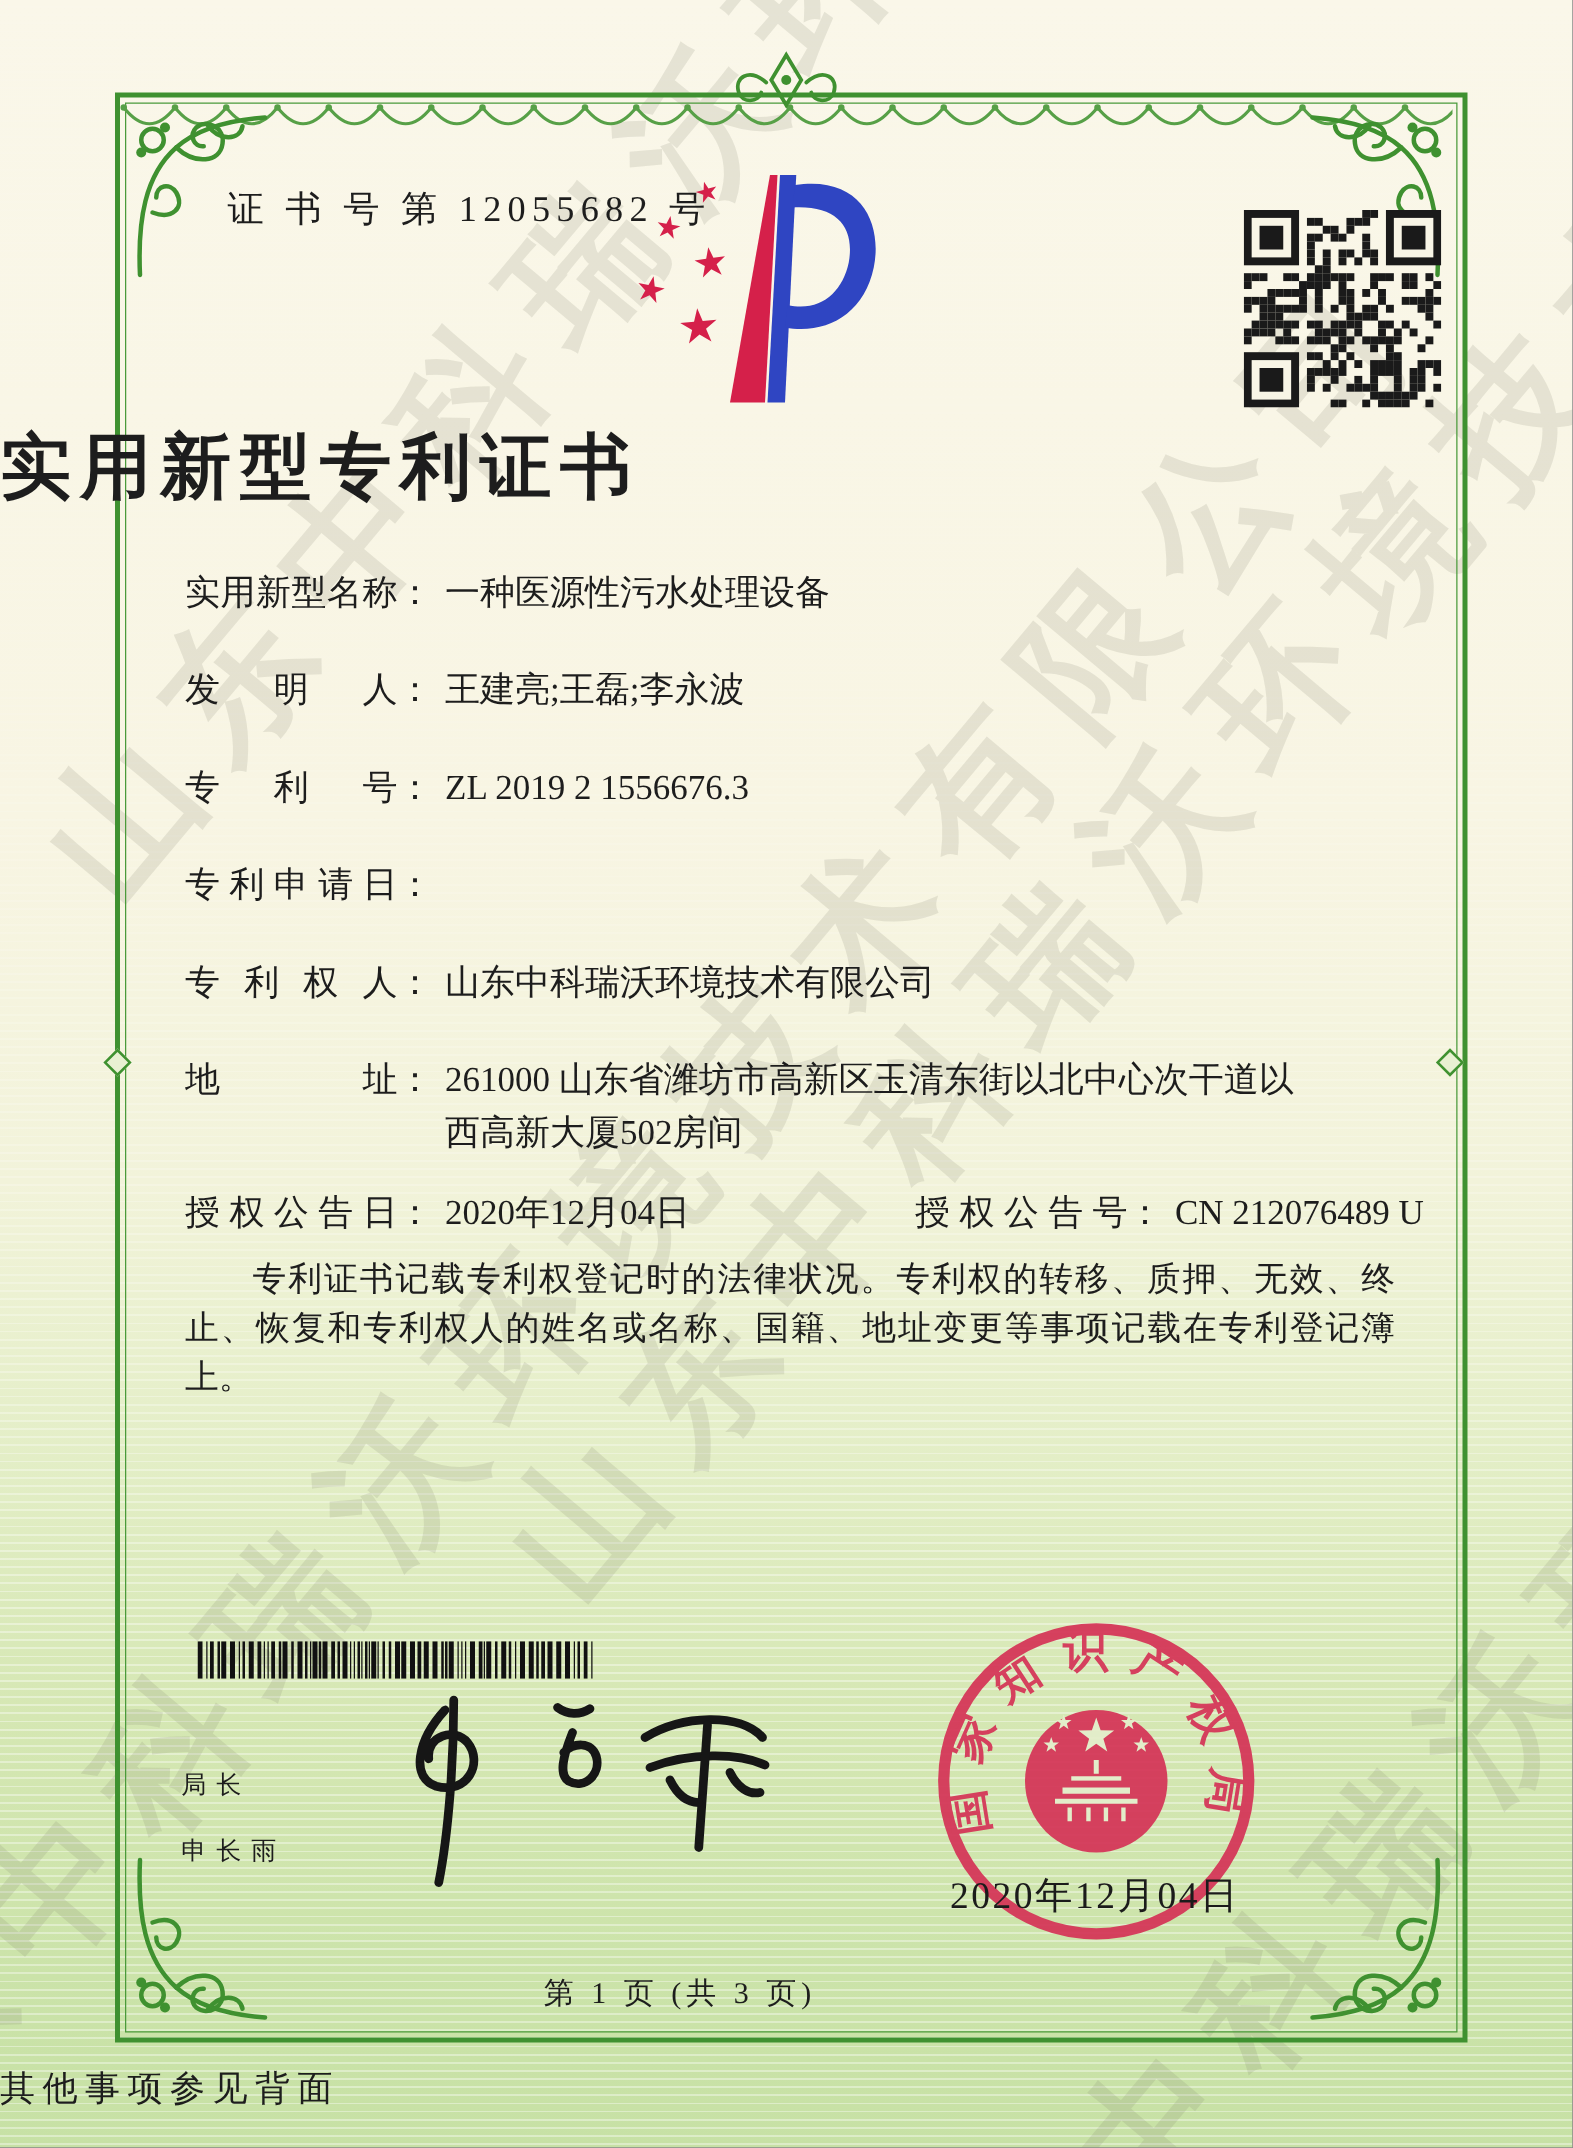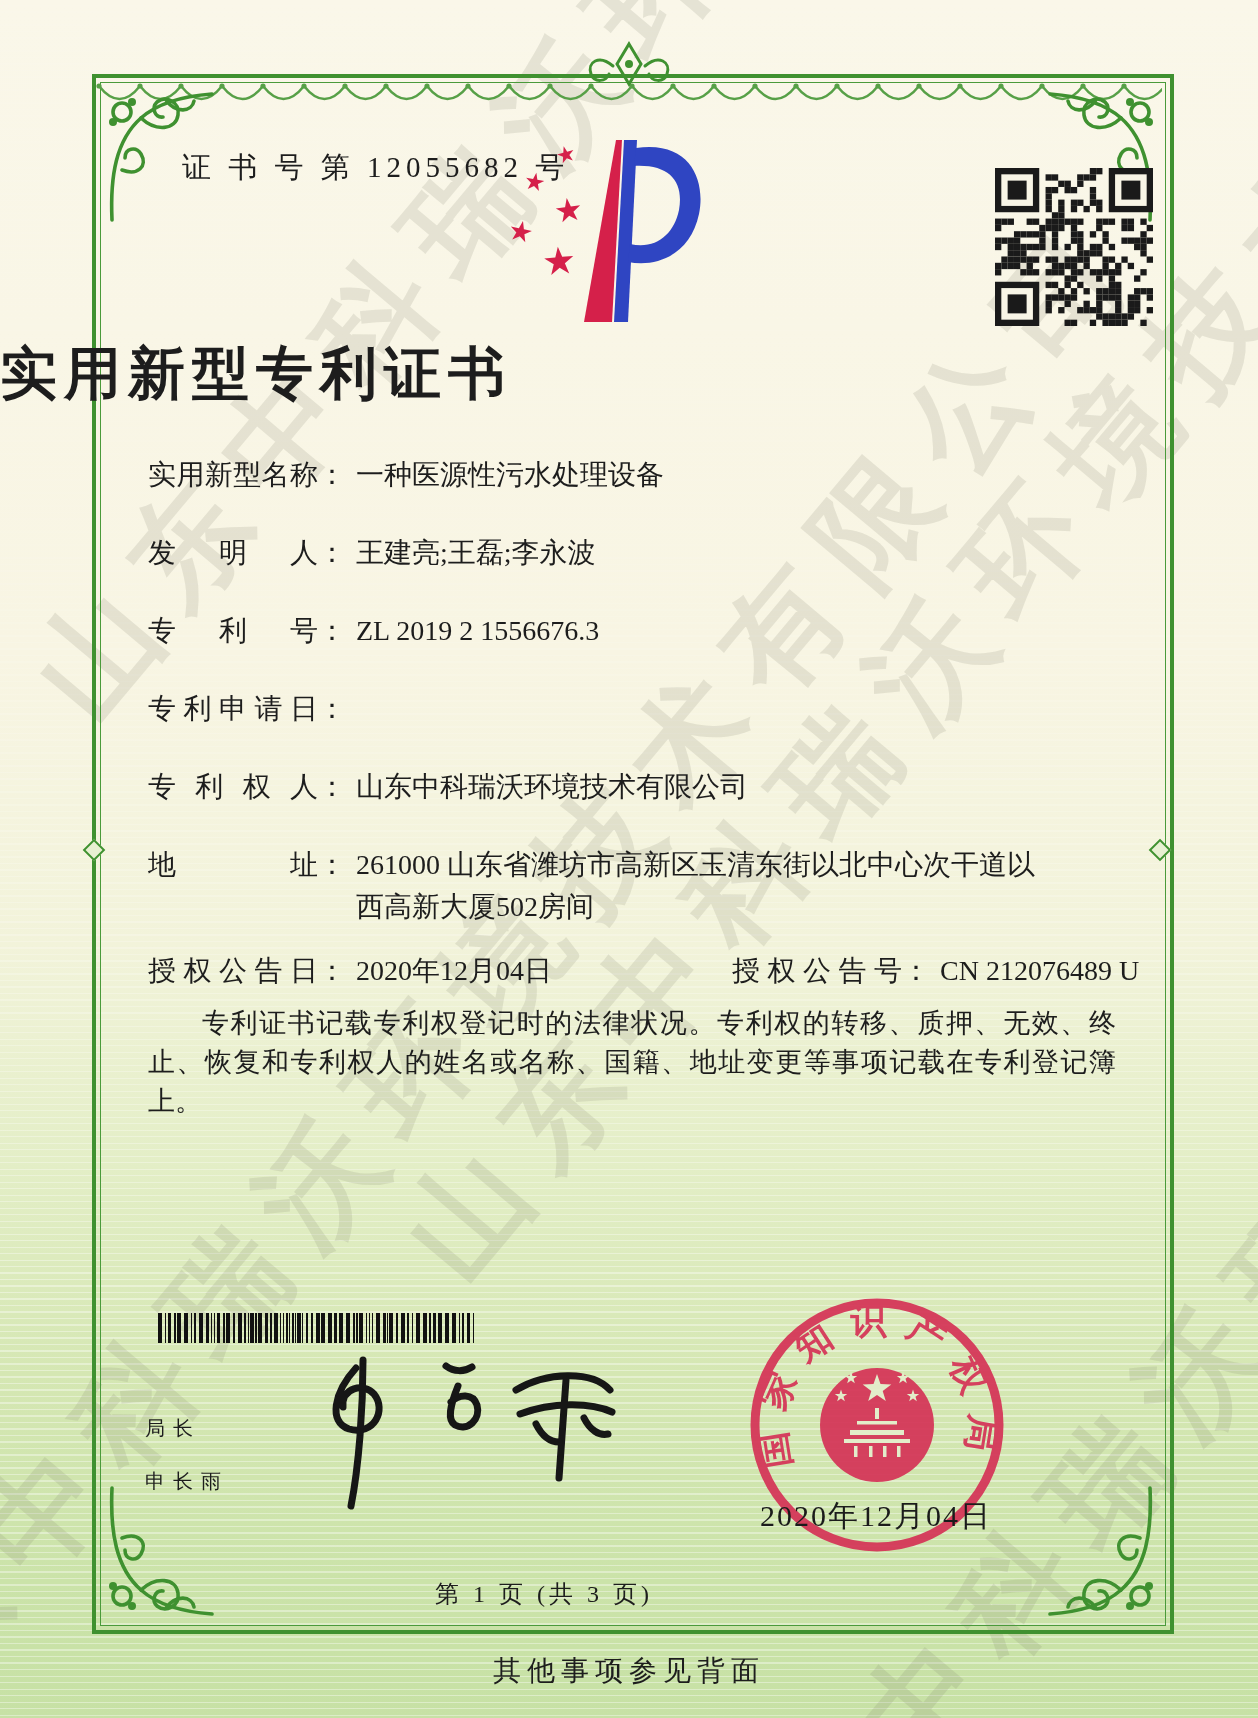--- a/index.html
+++ b/index.html
@@ -46,21 +46,21 @@
   .paras{position:absolute;left:148px;top:1004px;width:968px;font-size:27px;line-height:39px;text-align:justify;}
   .paras p{margin:0;text-indent:2em;}
   
   .barcode{position:absolute;left:158px;top:1313px;}
   .signer{position:absolute;left:145px;top:1402px;font-family:"Liberation Sans","DejaVu Sans",sans-serif;
     font-size:20px;font-weight:500;letter-spacing:8px;line-height:53px;}
   .sig{position:absolute;left:278px;top:1348px;}
   .seal{position:absolute;left:744px;top:1292px;opacity:.93;}
   .sealdate{position:absolute;left:742px;top:1496px;width:268px;text-align:center;font-size:30px;letter-spacing:2px;color:#1b1b1b;z-index:5;}
   .pageno{position:absolute;left:0;width:1088px;top:1578px;text-align:center;font-size:24px;letter-spacing:4px;}
-  .backnote{position:absolute;left:0;width:1258px;top:1652px;text-align:center;font-size:28px;letter-spacing:6px;}
+  .backnote{position:absolute;left:0;width:1258px;top:1652px;text-align:left;font-size:28px;letter-spacing:6px;}
   svg{display:block;}
 </style>
 </head>
 <body>
 
 <div class="page">
 
   <div class="waves"></div>
 
   <div class="wm">

